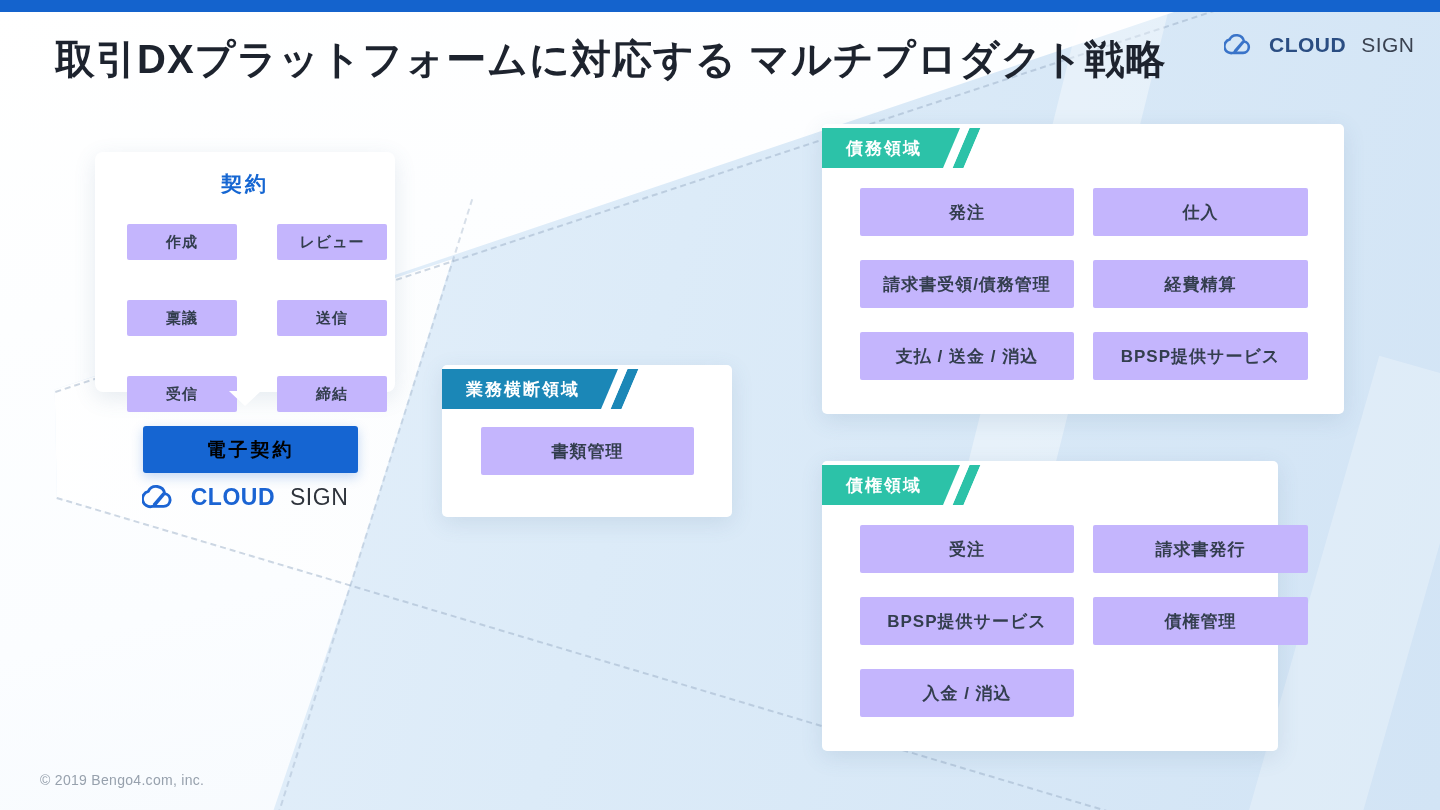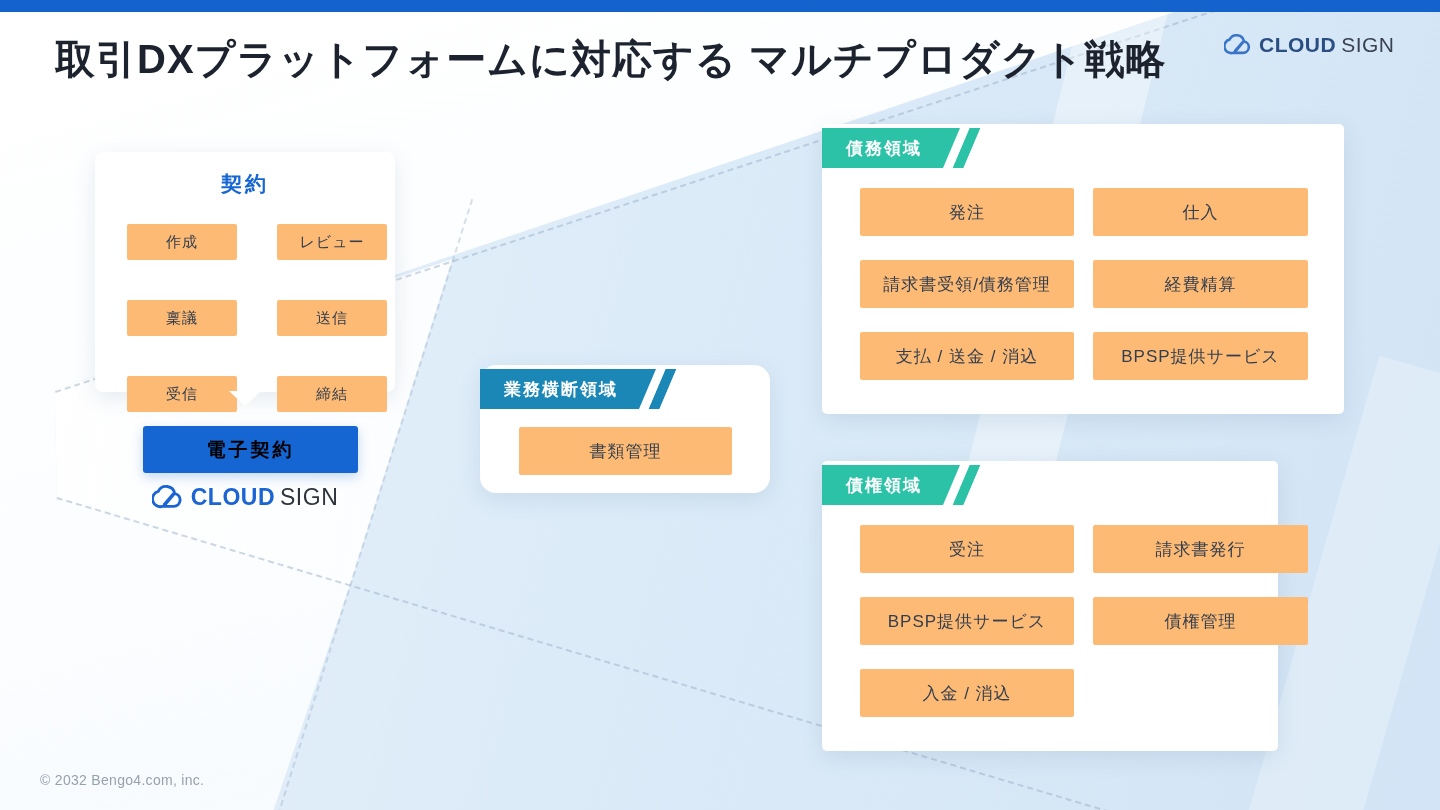--- a/index.html
+++ b/index.html
@@ -43,21 +43,21 @@
   
   .topbar {
     position: absolute; left: 0; top: 0; width: 1440px; height: 12px;
     background: #1463cd;
   }
   .title {
     position: absolute; left: 55px; top: 36px; width: 1150px;
     font-size: 40px; line-height: 1.15; font-weight: 900;
     color: #1d232e; letter-spacing: 1px; white-space: nowrap;
   }
-  .logo { display: flex; align-items: flex-end; gap: 5px; }
+  .logo { display: flex; align-items: flex-end; gap: 15px; }
   .logo .cl { font-weight: 900; letter-spacing: .5px; }
   .logo .sg { font-weight: 500; letter-spacing: .5px; }
   .logo-top { position: absolute; left: 1224px; top: 33px; font-size: 21px; }
   .logo-top .cl { color: #2a4d82; }
   .logo-top .sg { color: #3a4250; }
   .logo-top svg { width: 30px; height: 24px; }
   .logo-bottom { position: absolute; left: 95px; top: 484px; width: 300px; justify-content: center; font-size: 23px; }
   .logo-bottom .cl { color: #1b64d3; }
   .logo-bottom .sg { color: #2f343c; }
   .logo-bottom svg { width: 34px; height: 27px; }
@@ -79,42 +79,42 @@
     border-left: 16px solid transparent; border-right: 16px solid transparent;
     border-top: 15px solid #ffffff;
   }
   .product-btn {
     position: absolute; left: 143px; top: 426px; width: 215px; height: 47px;
     background: #1565d2; border-radius: 3px;
     display: flex; align-items: center; justify-content: center;
     color: #000000; font-size: 19px; font-weight: 800; letter-spacing: 3px;
     box-shadow: 0 4px 12px rgba(21, 101, 210, 0.25);
   }
-  .cross-card  { left: 480px; top: 365px; width: 290px; height: 128px; border-radius: 16px; }
+  .cross-card  { left: 442px; top: 365px; width: 290px; height: 152px; }
   .debt-card   { left: 822px; top: 124px; width: 522px; height: 290px; padding-left: 8px; }
   .credit-card { left: 822px; top: 461px; width: 456px; height: 290px; }
 
   
   .badge-wrap { position: absolute; left: 0; top: 4px; height: 40px; display: flex; align-items: stretch; }
   .badge-label {
     height: 40px; display: flex; align-items: center;
     padding: 0 38px 0 24px;
     color: #ffffff; font-size: 17px; font-weight: 800; letter-spacing: 2px;
     clip-path: polygon(0 0, 100% 0, calc(100% - 17px) 100%, 0 100%);
   }
   .badge-stripe { width: 11px; height: 40px; margin-left: 1px; transform: skewX(-23deg); }
   .teal  .badge-label, .teal  .badge-stripe { background: #2cc2a8; }
   .cerulean .badge-label, .cerulean .badge-stripe { background: #1b87b7; }
   .teal .badge-stripe, .cerulean .badge-stripe { clip-path: polygon(0 0, 100% 0, 100% 100%, 0 100%); }
 
   
   .pill {
-    background: #fdba74; color: #333e4e; border-radius: 2px;
+    background: #c4b5fd; color: #333e4e; border-radius: 2px;
     display: flex; align-items: center; justify-content: center;
-    font-weight: 400; letter-spacing: 1px; white-space: nowrap;
+    font-weight: 700; letter-spacing: 1px; white-space: nowrap;
   }
   .pill-grid { position: absolute; display: grid; }
   .contract-grid {
     left: 32px; top: 72px;
     grid-template-columns: 110px 110px; grid-auto-rows: 36px;
     column-gap: 16px; row-gap: 15px; font-size: 15px; gap: 40px;
   }
   .contract-grid .pill { font-size: 15px; }
   .cross-grid {
     left: 39px; top: 62px;
@@ -214,15 +214,15 @@
     </div>
     <div class="pill-grid big-grid">
         <div class="pill">受注</div>
         <div class="pill">請求書発行</div>
         <div class="pill">BPSP提供サービス</div>
         <div class="pill">債権管理</div>
         <div class="pill">入金 / 消込</div>
       </div>
   </section>
 
-  <div class="footer">© 2032 Bengo4.com, inc.</div>
+  <div class="footer">© 2019 Bengo4.com, inc.</div>
 
 </div>
 
 </body></html>

